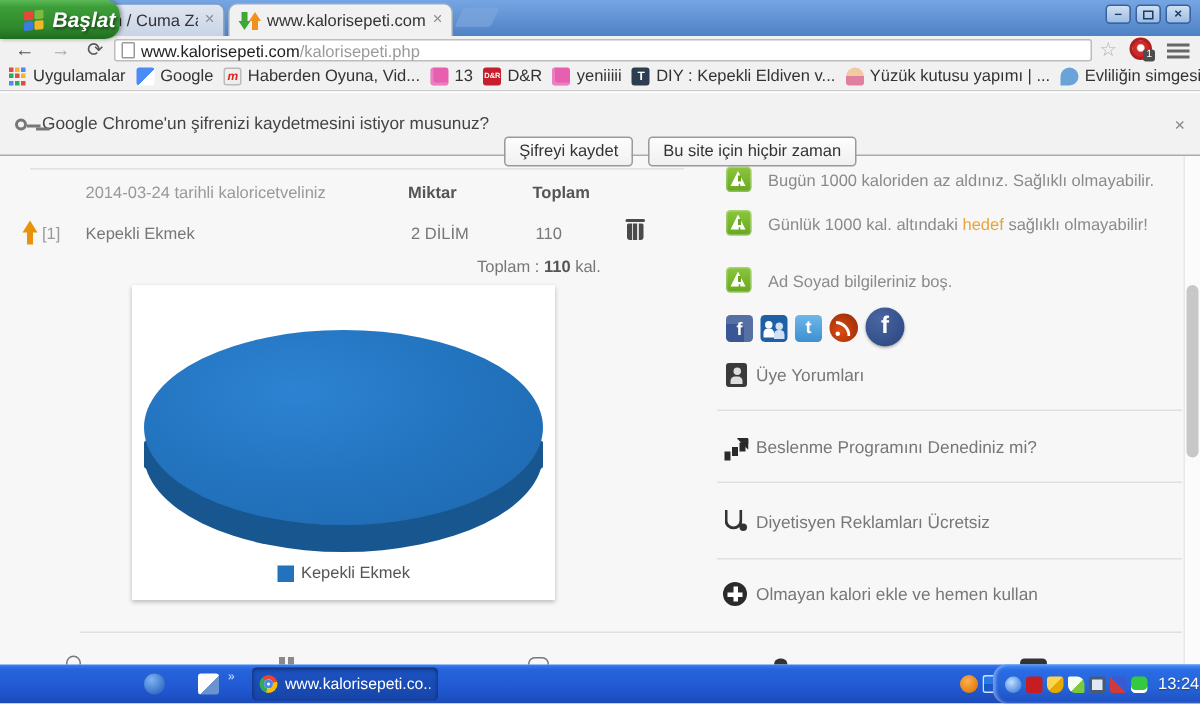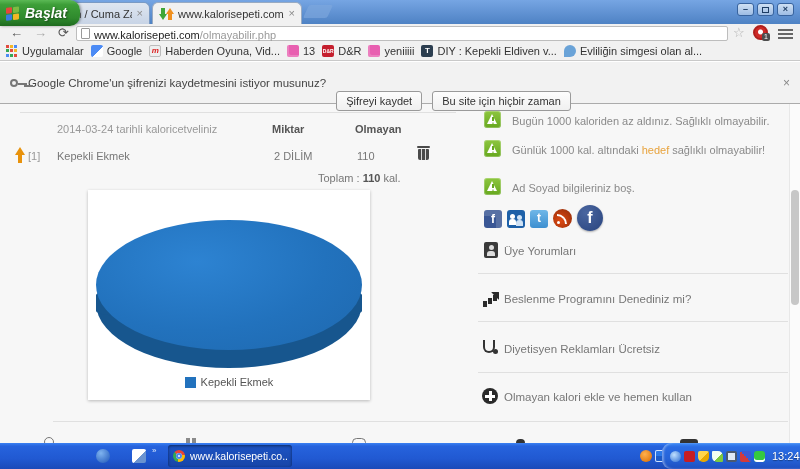--- a/index.html
+++ b/index.html
@@ -121,21 +121,21 @@
   .cut-ico { background:#8a8a8a; }
 
   .scroll-track { left:789px; top:90px; width:11px; height:353px; background:#fbfbfb; border-left:1px solid #e8e8e8; }
   .scroll-thumb { left:790.5px; top:190px; width:8px; height:115px; background:#c7c7c7; border-radius:4px; }
 
   
   .taskbar { left:0; top:443px; width:800px; height:26px;
     background:linear-gradient(#3a81f3 0%, #2663dd 12%, #2159d2 60%, #1b4ab8 100%); }
   .startbtn { left:0; top:0; width:80px; height:26px; border-radius:0 10px 10px 0;
     background:linear-gradient(#5bb955 0%, #3d9e38 18%, #2f8a2d 70%, #1f6b1f 100%);
-    display:flex; align-items:center; gap:5px; padding-left:6px; box-shadow:1px 0 3px rgba(0,0,0,.4); }
+    display:flex; align-items:center; gap:5px; padding-left:16px; box-shadow:1px 0 3px rgba(0,0,0,.4); }
   .start-label { color:#fff; font-size:14px; font-weight:bold; font-style:italic; text-shadow:1px 1px 2px rgba(0,0,0,.5); }
   .winflag { width:14px; height:13px; transform:skewY(-6deg); display:grid; grid-template-columns:6px 6px; grid-gap:1px; }
   .winflag b { height:5.5px; border-radius:1px; }
   .ql-ico { top:449px; width:14px; height:14px; }
   .chrome-ico { border-radius:50%; background:conic-gradient(from -45deg, #ea4335 0 120deg, #fbbc05 0 240deg, #34a853 0 360deg); position:relative; }
   .chrome-ico::after { content:""; position:absolute; left:25%; top:25%; width:50%; height:50%; border-radius:50%; background:#fff; box-shadow:inset 0 0 0 2px #4f86ec; }
   .taskbtn { left:168px; top:445px; width:124px; height:22px; border-radius:3px;
     background:linear-gradient(#1c53c4,#1745a8); box-shadow:inset 0 1px 3px rgba(0,0,0,.5);
     display:flex; align-items:center; gap:5px; padding:0 5px; }
   .taskbtn-label { color:#fff; font-size:10.5px; white-space:nowrap; overflow:hidden; }
@@ -173,21 +173,21 @@
   <div class="abs winbtn" style="left:757px;"><span style="display:inline-block;width:7px;height:6px;border:1px solid #1d3c63;margin-top:3px;"></span></div>
   <div class="abs winbtn" style="left:777px;">×</div>
 
   
   <div class="abs toolbar"></div>
   <span class="abs navico" style="left:10px;">←</span>
   <span class="abs navico dis" style="left:34px;">→</span>
   <span class="abs navico" style="left:58px;">⟳</span>
   <div class="abs urlbar">
     <span class="doc-ico"></span>
-    <span class="nowrap"><span class="url-host">www.kalorisepeti.com</span><span class="url-path">/olmayabilir.php</span></span>
+    <span class="nowrap"><span class="url-host">www.kalorisepeti.com</span><span class="url-path">/kalorisepeti.php</span></span>
   </div>
   <span class="abs star" style="left:733px;top:25px;">☆</span>
   <span class="abs ext-ico" style="left:753px;top:25px;">
     <span class="ext-badge">1</span>
   </span>
   <span class="abs menu-ico" style="left:778px;top:27px;">
       <span></span>
       <span></span>
       <span></span>
     </span>
@@ -226,37 +226,41 @@
     </span>
     <span class="bm">
       <span class="bm-ico fav-pink"></span>
       <span>yeniiiii</span>
     </span>
     <span class="bm">
       <span class="bm-ico" style="background:#2c3e50;">T</span>
       <span>DIY : Kepekli Eldiven v...</span>
     </span>
     <span class="bm">
+      <span class="bm-ico" style="background:linear-gradient(#f2c9a0 50%,#e07f9e 50%);border-radius:50% 50% 2px 2px;"></span>
+      <span>Yüzük kutusu yapımı | ...</span>
+    </span>
+    <span class="bm">
       <span class="bm-ico" style="background:#6aa3d8;border-radius:50% 50% 50% 0;"></span>
       <span>Evliliğin simgesi olan al...</span>
     </span>
     <span class="spacer"></span>
 
   </div>
 
   
   <div class="abs page">
 
     <span class="abs alert-ico" style="left:484px;top:-6px;"></span>
 
     <div class="abs divider" style="left:20px;top:22px;width:436px;"></div>
 
     <span class="abs tgray nowrap" style="left:57px;top:33px;">2014-03-24 tarihli kaloricetveliniz</span>
     <span class="abs thead" style="left:272px;top:33px;">Miktar</span>
-    <span class="abs thead" style="left:355px;top:33px;">Olmayan</span>
+    <span class="abs thead" style="left:355px;top:33px;">Toplam</span>
 
     <span class="abs up-arrow" style="left:15px;top:57px;"></span>
     <span class="abs tgray" style="left:28px;top:60px;">[1]</span>
     <span class="abs ttext nowrap" style="left:57px;top:60px;">Kepekli Ekmek</span>
     <span class="abs ttext" style="left:274px;top:60px;">2 DİLİM</span>
     <span class="abs ttext" style="left:357px;top:60px;">110</span>
     <span class="abs trash" style="left:418px;top:56px;"></span>
 
     <span class="abs ttext nowrap" style="left:318px;top:82px;"><span>Toplam :</span> <b style="color:#555;">110</b> <span>kal.</span></span>
 

